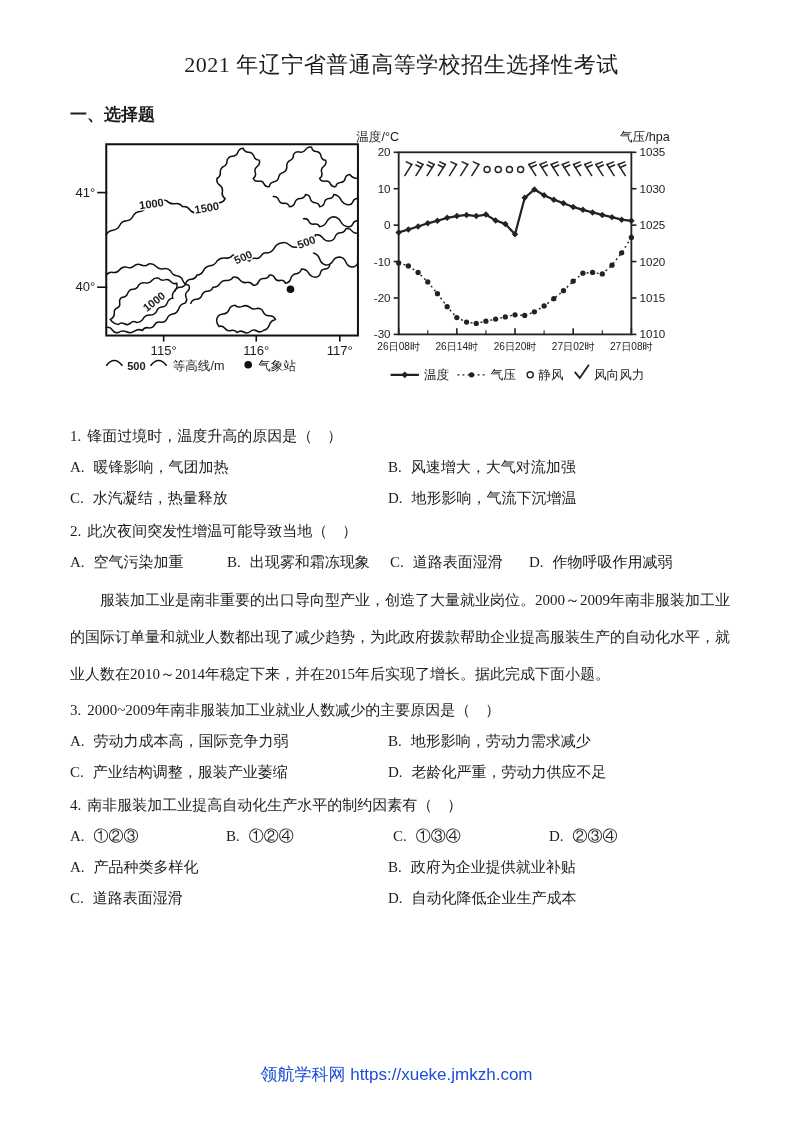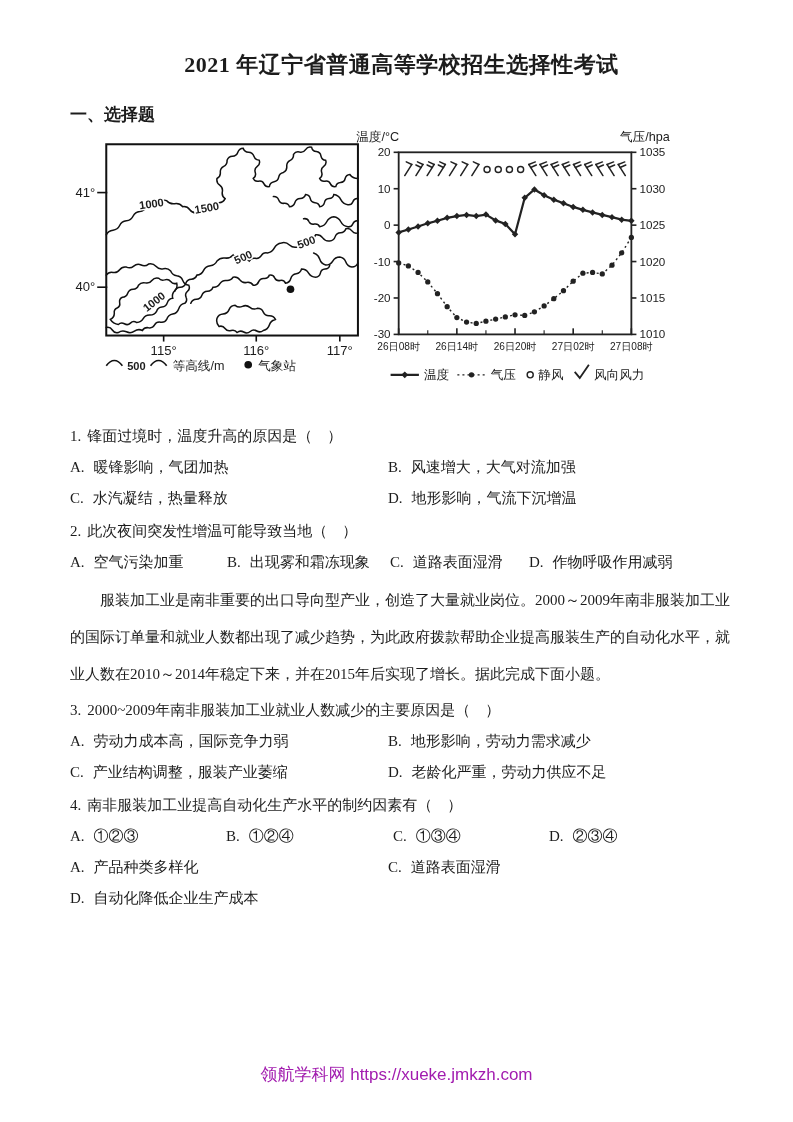--- a/index.html
+++ b/index.html
@@ -2,21 +2,21 @@
 <html lang="zh"><head>
 <meta charset="utf-8">
 <style>
   html,body{margin:0;padding:0;}
   body{
     width:793px;height:1122px;position:relative;background:#ffffff;
     font-family:"Liberation Serif","DejaVu Serif",serif;color:#1c1c1c;
     overflow:hidden;
   }
   .page{padding:50px 60px 0 70px;}
-  .title{text-align:center;font-size:22px;font-weight:bold;line-height:30px;letter-spacing:.5px;}
+  .title{text-align:center;font-size:22px;font-weight:normal;line-height:30px;letter-spacing:.5px;}
   .section-heading{font-size:17px;font-weight:bold;margin-top:22px;line-height:26px;}
   .para{font-size:15px;line-height:37px;text-indent:2em;margin-top:4px;}
   .figure-row{display:flex;align-items:flex-start;margin-top:6px;margin-bottom:34px;}
   .map-block{margin-left:-4px;flex:0 0 auto;}
   .chart-block{margin-left:-16px;margin-top:-8px;flex:0 0 auto;}
   svg{display:block;}
   svg text{font-family:"Liberation Sans","DejaVu Sans",sans-serif;fill:#1c1c1c;}
   .tick{font-size:11.5px;}
   .xtick{font-size:10px;}
   .axlabel{font-size:12.5px;}
@@ -26,21 +26,21 @@
   .q{font-size:15px;}
   .line{line-height:31px;}
   .stem{margin-top:2px;}
   .qnum{margin-right:6px;}
   .opts-2col{display:grid;grid-template-columns:318px 1fr;}
   .opts-row4{display:grid;grid-template-columns:157px 163px 139px 1fr;}
   .opts-row4b{display:grid;grid-template-columns:156px 167px 156px 1fr;}
   .opt .ol{margin-right:9px;}
   .footer{
     position:absolute;top:1063px;left:0;right:0;text-align:center;
-    color:#a21caf;font-size:17px;font-family:"Liberation Sans","DejaVu Sans",sans-serif;
+    color:#1d4ed8;font-size:17px;font-family:"Liberation Sans","DejaVu Sans",sans-serif;
   }
 </style>
 </head>
 <body>
 
 <div class="page">
 
   <div class="title">2021 年辽宁省普通高等学校招生选择性考试</div>
 
   <div class="section-heading">一、选择题</div>
@@ -286,20 +286,21 @@
       <span class="opt line"><span class="ol">A.</span><span>①②③</span></span>
       <span class="opt line"><span class="ol">B.</span><span>①②④</span></span>
       <span class="opt line"><span class="ol">C.</span><span>①③④</span></span>
       <span class="opt line"><span class="ol">D.</span><span>②③④</span></span>
     </div>
   </div>
 
   <div class="q">
     <div class="opts-2col">
       <span class="opt line"><span class="ol">A.</span><span>产品种类多样化</span></span>
+      <span class="opt line"><span class="ol">B.</span><span>政府为企业提供就业补贴</span></span>
       <span class="opt line"><span class="ol">C.</span><span>道路表面湿滑</span></span>
       <span class="opt line"><span class="ol">D.</span><span>自动化降低企业生产成本</span></span>
     </div>
   </div>
 
 </div>
 
 <div class="footer">领航学科网 https://xueke.jmkzh.com</div>
 
 </body></html>

